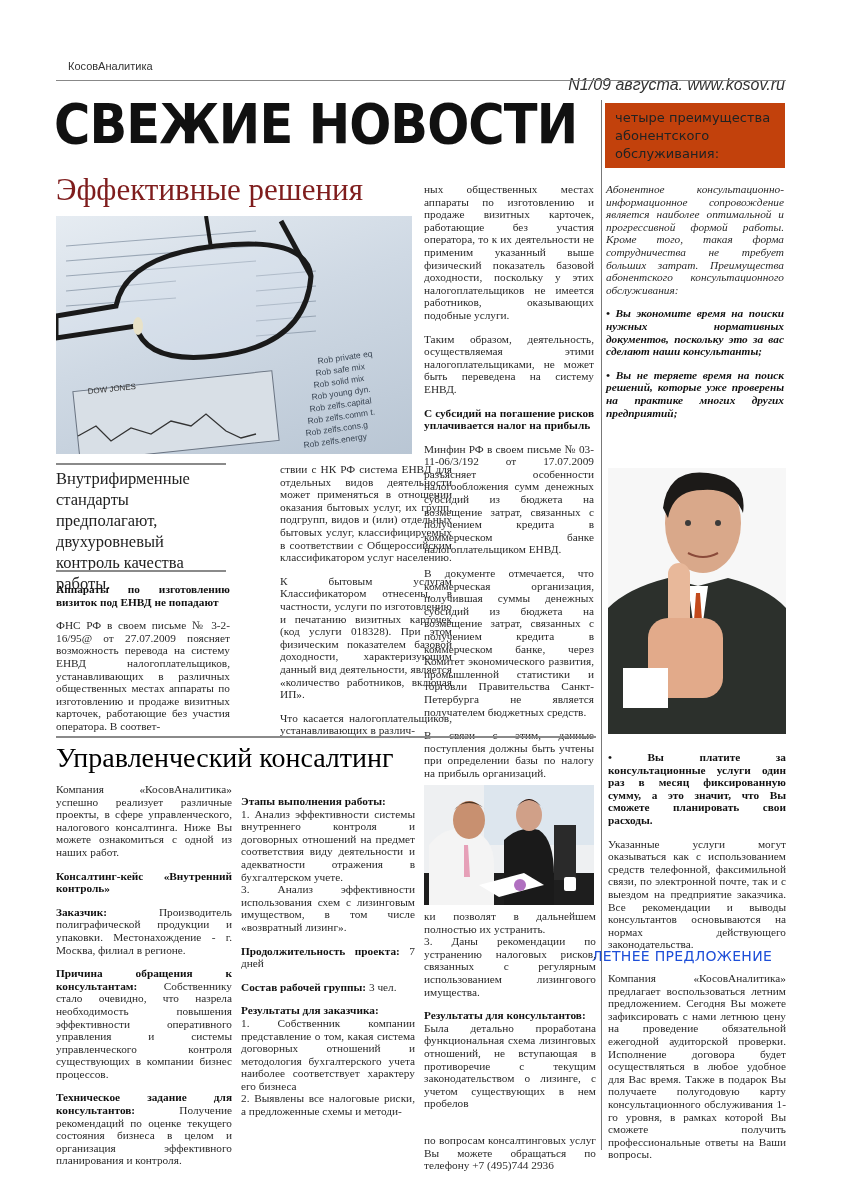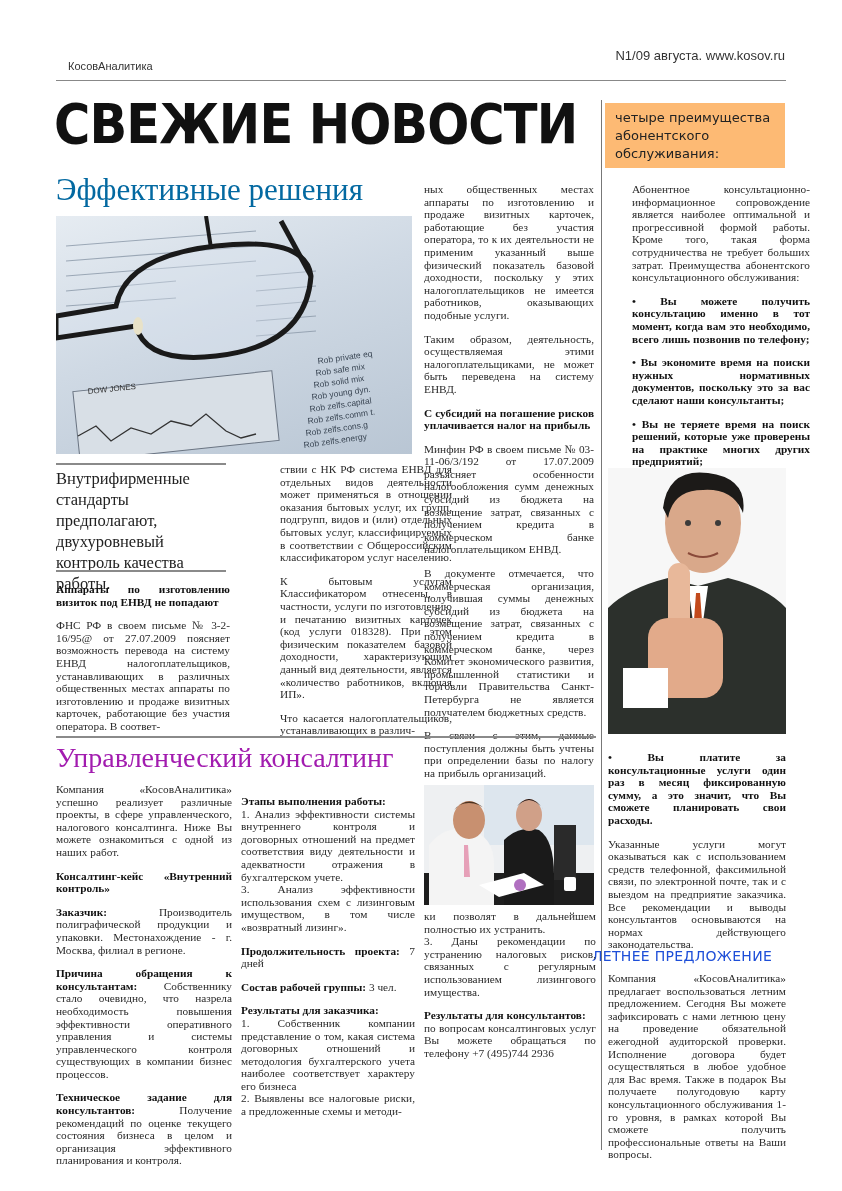--- a/index.html
+++ b/index.html
@@ -14,30 +14,30 @@
   .txt b { color: #111; }
   .bold { font-weight: bold; color: #111; }
   .hr { position: absolute; height: 2px; background: #8a8a8a; }
   .vr { position: absolute; width: 1px; background: #777; }
   .img { position: absolute; overflow: hidden; }
 </style>
 </head>
 <body>
 
 <div class="abs sans" style="left:56px;top:60px;font-size:11px;color:#333;padding-left:12px;">КосовАналитика</div>
-<div class="abs sans" style="right:57px;top:48px;font-size:13px;color:#333;">N1/09 августа. www.kosov.ru</div>
+<div class="abs sans" style="right:57px;top:76px;font-size:16px;color:#333;font-style:italic;">N1/09 августа. www.kosov.ru</div>
 <div class="hr" style="left:56px;top:80px;width:730px;height:1px;background:#888;"></div>
 
 <div class="abs dsans" style="left:54px;top:92px;font-size:55px;font-weight:bold;letter-spacing:-1px;color:#111;transform:scaleX(0.9);transform-origin:left top;white-space:nowrap;">СВЕЖИЕ НОВОСТИ</div>
 <div class="vr" style="left:601px;top:100px;height:1050px;"></div>
-<div class="abs dsans" style="left:605px;top:103px;width:180px;height:65px;background:#fdba74;padding:6px 10px;font-size:13px;line-height:18px;color:#222;">
+<div class="abs dsans" style="left:605px;top:103px;width:180px;height:65px;background:#c2410c;padding:6px 10px;font-size:13px;line-height:18px;color:#222;">
   <span>четыре преимущества абонентского обслуживания:</span>
 </div>
 
-<div class="abs" style="left:56px;top:172px;font-size:31px;color:#0369a1;white-space:nowrap;">Эффективные решения</div>
+<div class="abs" style="left:56px;top:172px;font-size:31px;color:#7f1d1d;white-space:nowrap;">Эффективные решения</div>
 
 <div class="img" style="left:56px;top:216px;width:356px;height:238px;background:linear-gradient(160deg,#e6ecf2 0%,#cfd9e4 45%,#b9c6d4 100%);">
   <svg width="356" height="238" viewBox="0 0 356 238">
     <g stroke="#8a98a8" stroke-width="1.2" opacity="0.8">
       <line x1="10" y1="30" x2="200" y2="15"></line>
         <line x1="10" y1="45" x2="200" y2="30"></line>
         <line x1="10" y1="60" x2="200" y2="45"></line>
       <line x1="10" y1="75" x2="120" y2="65"></line>
         <line x1="10" y1="90" x2="120" y2="82"></line>
       <line x1="200" y1="60" x2="260" y2="55"></line>
@@ -84,23 +84,22 @@
   <p>ных общественных местах аппараты по изготовлению и продаже визитных карточек, работающие без участия оператора, то к их деятельности не применим указанный выше физический показатель базовой доходности, поскольку у этих налогоплательщиков не имеется работников, оказывающих подобные услуги.</p>
   <p>Таким образом, деятельность, осуществляемая этими налогоплательщиками, не может быть переведена на систему ЕНВД.</p>
   <p class="bold">С субсидий на погашение рисков уплачивается налог на прибыль</p>
   <p>Минфин РФ в своем письме № 03-11-06/3/192 от 17.07.2009 разъясняет особенности налогообложения сумм денежных субсидий из бюджета на возмещение затрат, связанных с получением кредита в коммерческом банке налогоплательщиком ЕНВД.</p>
   <p>В документе отмечается, что коммерческая организация, получившая суммы денежных субсидий из бюджета на возмещение затрат, связанных с получением кредита в коммерческом банке, через Комитет экономического развития, промышленной статистики и торговли Правительства Санкт- Петербурга не является получателем бюджетных средств.</p>
   <p class="tight">В связи с этим, данные поступления должны быть учтены при определении базы по налогу на прибыль организаций.</p>
 </div>
 
 <div class="hr" style="left:56px;top:736px;width:540px;"></div>
 
-<div class="abs txt" style="left:632px;top:183px;width:178px;">
+<div class="abs txt" style="left:606px;top:183px;width:178px;font-style:italic;">
   <p>Абонентное консультационно- информационное сопровождение является наиболее оптимальной и прогрессивной формой работы. Кроме того, такая форма сотрудничества не требует больших затрат. Преимущества абонентского консультационного обслуживания:</p>
-  <p class="bold">• Вы можете получить консультацию именно в тот момент, когда вам это необходимо, всего лишь позвонив по телефону;</p>
   <p class="bold">• Вы экономите время на поиски нужных нормативных документов, поскольку это за вас сделают наши консультанты;</p>
   <p class="bold tight">• Вы не теряете время на поиск решений, которые уже проверены на практике многих других предприятий;</p>
 </div>
 
 <div class="img" style="left:608px;top:468px;width:178px;height:266px;background:#f4f4f4;">
   <svg width="178" height="266" viewBox="0 0 178 266">
     <rect width="178" height="266" fill="#f7f7f7"></rect>
     <path d="M0,140 Q20,120 60,110 L90,118 L120,110 Q160,120 178,140 L178,266 L0,266 Z" fill="#2c302c"></path>
     <path d="M80,118 L90,190 L100,118 Z" fill="#ffffff"></path>
     <path d="M88,125 L92,125 L96,180 L90,190 L84,180 Z" fill="#c24a1c"></path>
@@ -116,21 +115,21 @@
 </div>
 
 <div class="abs txt" style="left:608px;top:739px;width:178px;margin-top:12px;">
   <p class="bold">• Вы платите за консультационные услуги один раз в месяц фиксированную сумму, а это значит, что Вы сможете планировать свои расходы.</p>
   <p class="tight">Указанные услуги могут оказываться как с использованием средств телефонной, факсимильной связи, по электронной почте, так и с выездом на предприятие заказчика. Все рекомендации и выводы консультантов основываются на нормах действующего законодательства.</p>
 </div>
 
 <div class="abs dsans" style="left:592px;top:948px;font-size:14px;color:#1d4ed8;letter-spacing:0.3px;">ЛЕТНЕЕ ПРЕДЛОЖЕНИЕ</div>
 <div class="abs txt" style="left:608px;top:972px;width:178px;">Компания «КосовАналитика» предлагает воспользоваться летним предложением. Сегодня Вы можете зафиксировать с нами летнюю цену на проведение обязательной ежегодной аудиторской проверки. Исполнение договора будет осуществляться в любое удобное для Вас время. Также в подарок Вы получаете полугодовую карту консультационного обслуживания 1-го уровня, в рамках которой Вы сможете получить профессиональные ответы на Ваши вопросы.</div>
 
-<div class="abs" style="left:56px;top:742px;font-size:28px;color:#a21caf;white-space:nowrap;">Управленческий консалтинг</div>
+<div class="abs" style="left:56px;top:742px;font-size:28px;color:#000000;white-space:nowrap;">Управленческий консалтинг</div>
 
 <div class="abs txt" style="left:56px;top:783px;width:176px;">
   <p>Компания «КосовАналитика» успешно реализует различные проекты, в сфере управленческого, налогового консалтинга. Ниже Вы можете ознакомиться с одной из наших работ.</p>
   <p class="bold">Консалтинг-кейс «Внутренний контроль»</p>
   <p><b>Заказчик:</b><span> Производитель полиграфической продукции и упаковки. Местонахождение - г. Москва, филиал в регионе.</span></p>
   <p><b>Причина обращения к консультантам:</b><span> Собственнику стало очевидно, что назрела необходимость повышения эффективности оперативного управления и системы управленческого контроля существующих в компании бизнес процессов.</span></p>
   <p class="tight"><b>Техническое задание для консультантов:</b><span> Получение рекомендаций по оценке текущего состояния бизнеса в целом и организация эффективного планирования и контроля.</span></p>
 </div>
 
 <div class="abs txt" style="left:241px;top:795px;width:174px;">
@@ -160,14 +159,15 @@
     <polygon points="55,100 100,88 120,100 75,112" fill="#ffffff"></polygon>
     <circle cx="96" cy="100" r="6" fill="#b070c0"></circle>
     <rect x="140" y="92" width="12" height="14" rx="2" fill="#ffffff"></rect>
   </svg>
 </div>
 
 <div class="abs txt" style="left:424px;top:910px;width:172px;">
   <p class="tight">ки позволят в дальнейшем полностью их устранить.</p>
   <p>3. Даны рекомендации по устранению налоговых рисков, связанных с регулярным использованием лизингового имущества.</p>
   <p class="tight bold">Результаты для консультантов:</p>
+  <p style="margin-bottom:24px;">Была детально проработана функциональная схема лизинговых отношений, не вступающая в противоречие с текущим законодательством о лизинге, с учетом существующих в нем пробелов</p>
   <p class="tight">по вопросам консалтинговых услуг Вы можете обращаться по телефону +7 (495)744 2936</p>
 </div>
 
 </body></html>

